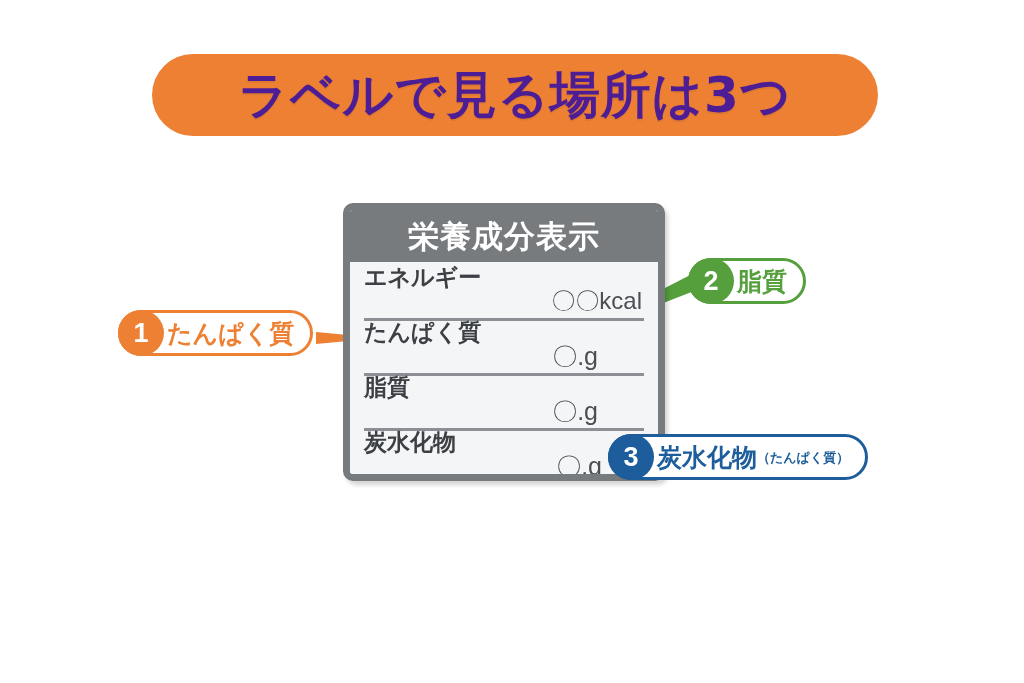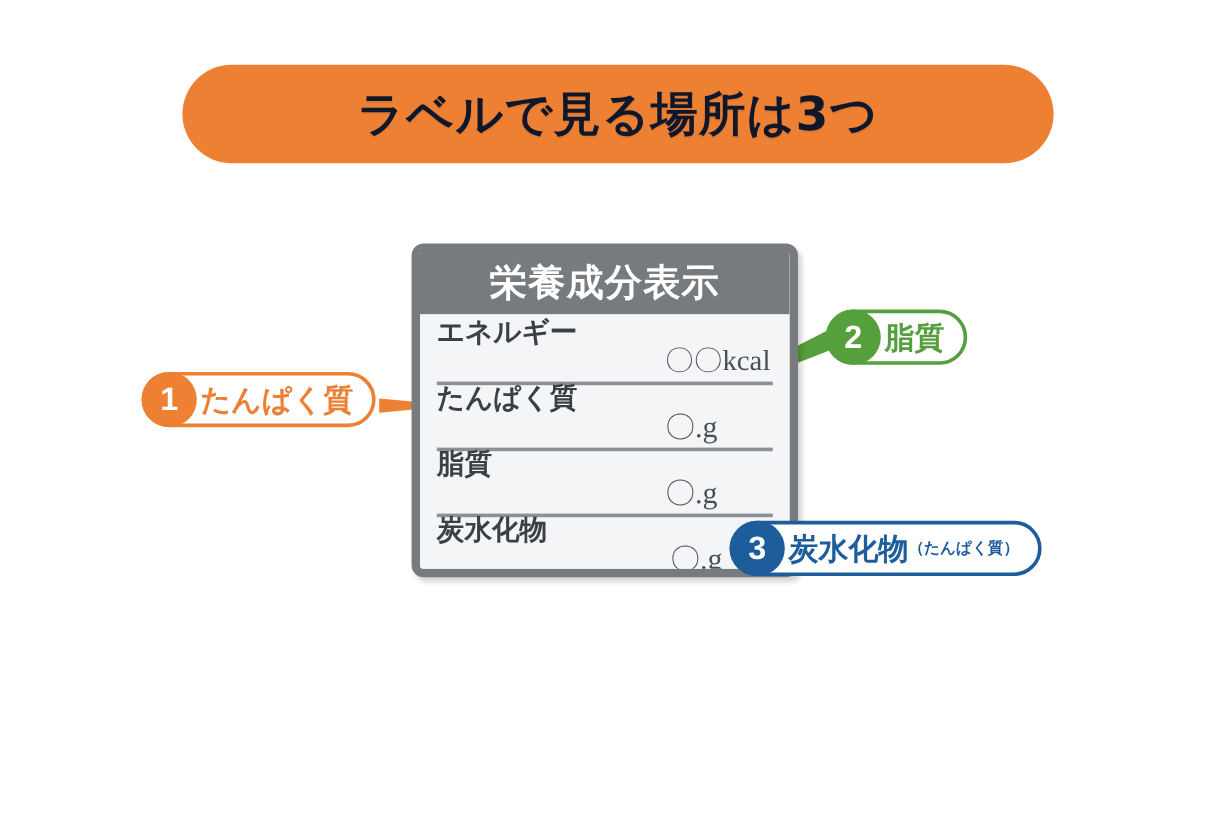--- a/index.html
+++ b/index.html
@@ -27,22 +27,22 @@
     width: 726px;
     height: 82px;
     background: #ED8033;
     border-radius: 41px;
     display: flex;
     align-items: center;
     justify-content: center;
     box-sizing: border-box;
   }
   .title-text {
-    color: #0f172a;
-    font-size: 39px;
+    color: #4c1d95;
+    font-size: 50px;
     font-weight: bold;
     letter-spacing: 1px;
     line-height: 1;
     white-space: nowrap;
     font-family: "DejaVu Sans", "Liberation Sans", sans-serif;
     text-shadow: 0 2px 0 rgba(0,0,0,0.06);
   }
 
   
   .label-card {
@@ -96,21 +96,21 @@
     line-height: 1;
     white-space: nowrap;
     font-family: "DejaVu Sans", "Liberation Sans", sans-serif;
   }
   .nut-value {
     color: #4a4f54;
     font-size: 25px;
     font-weight: normal;
     line-height: 1;
     white-space: nowrap;
-    font-family: Liberation Serif, serif;
+    font-family: Liberation Sans, sans-serif;
     margin-left: auto;
     padding-right: 28px;
     text-align: right;
   }
   .row-energy .nut-value { padding-right: 2px; font-size: 24px; }
   .row-protein .nut-value { padding-right: 46px; }
   .row-fat .nut-value { padding-right: 46px; }
   .row-carb .nut-value { padding-right: 42px; }
 
   

